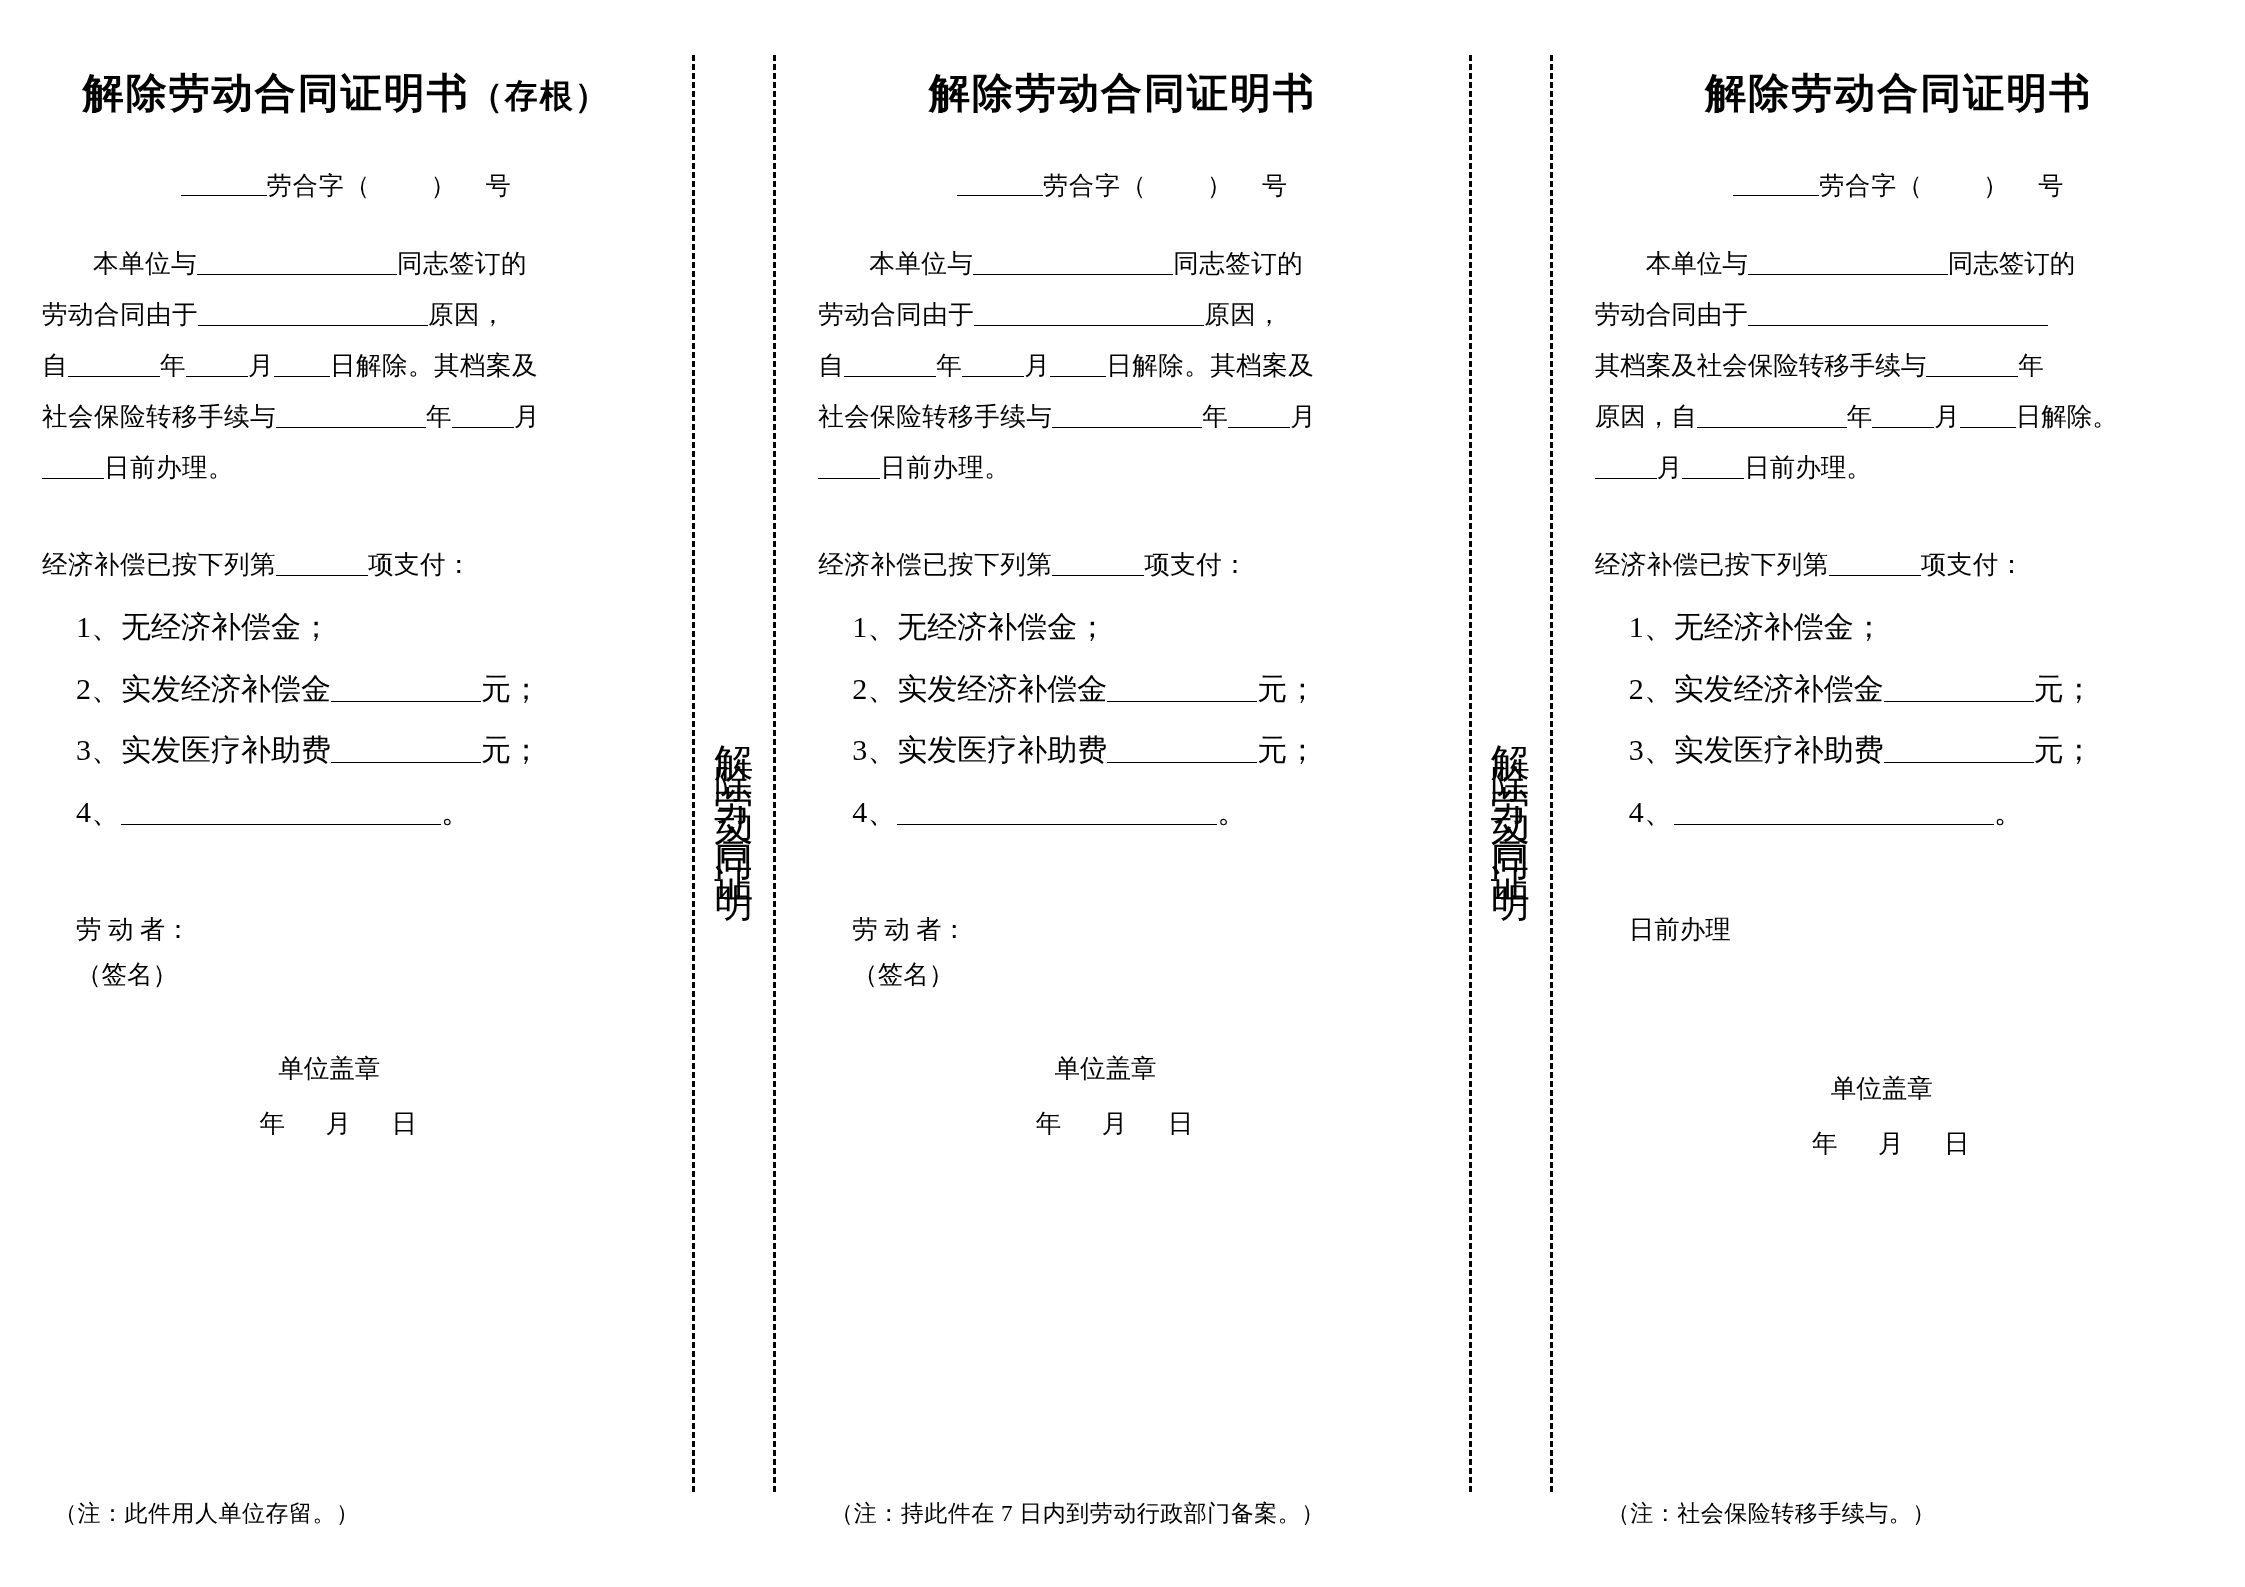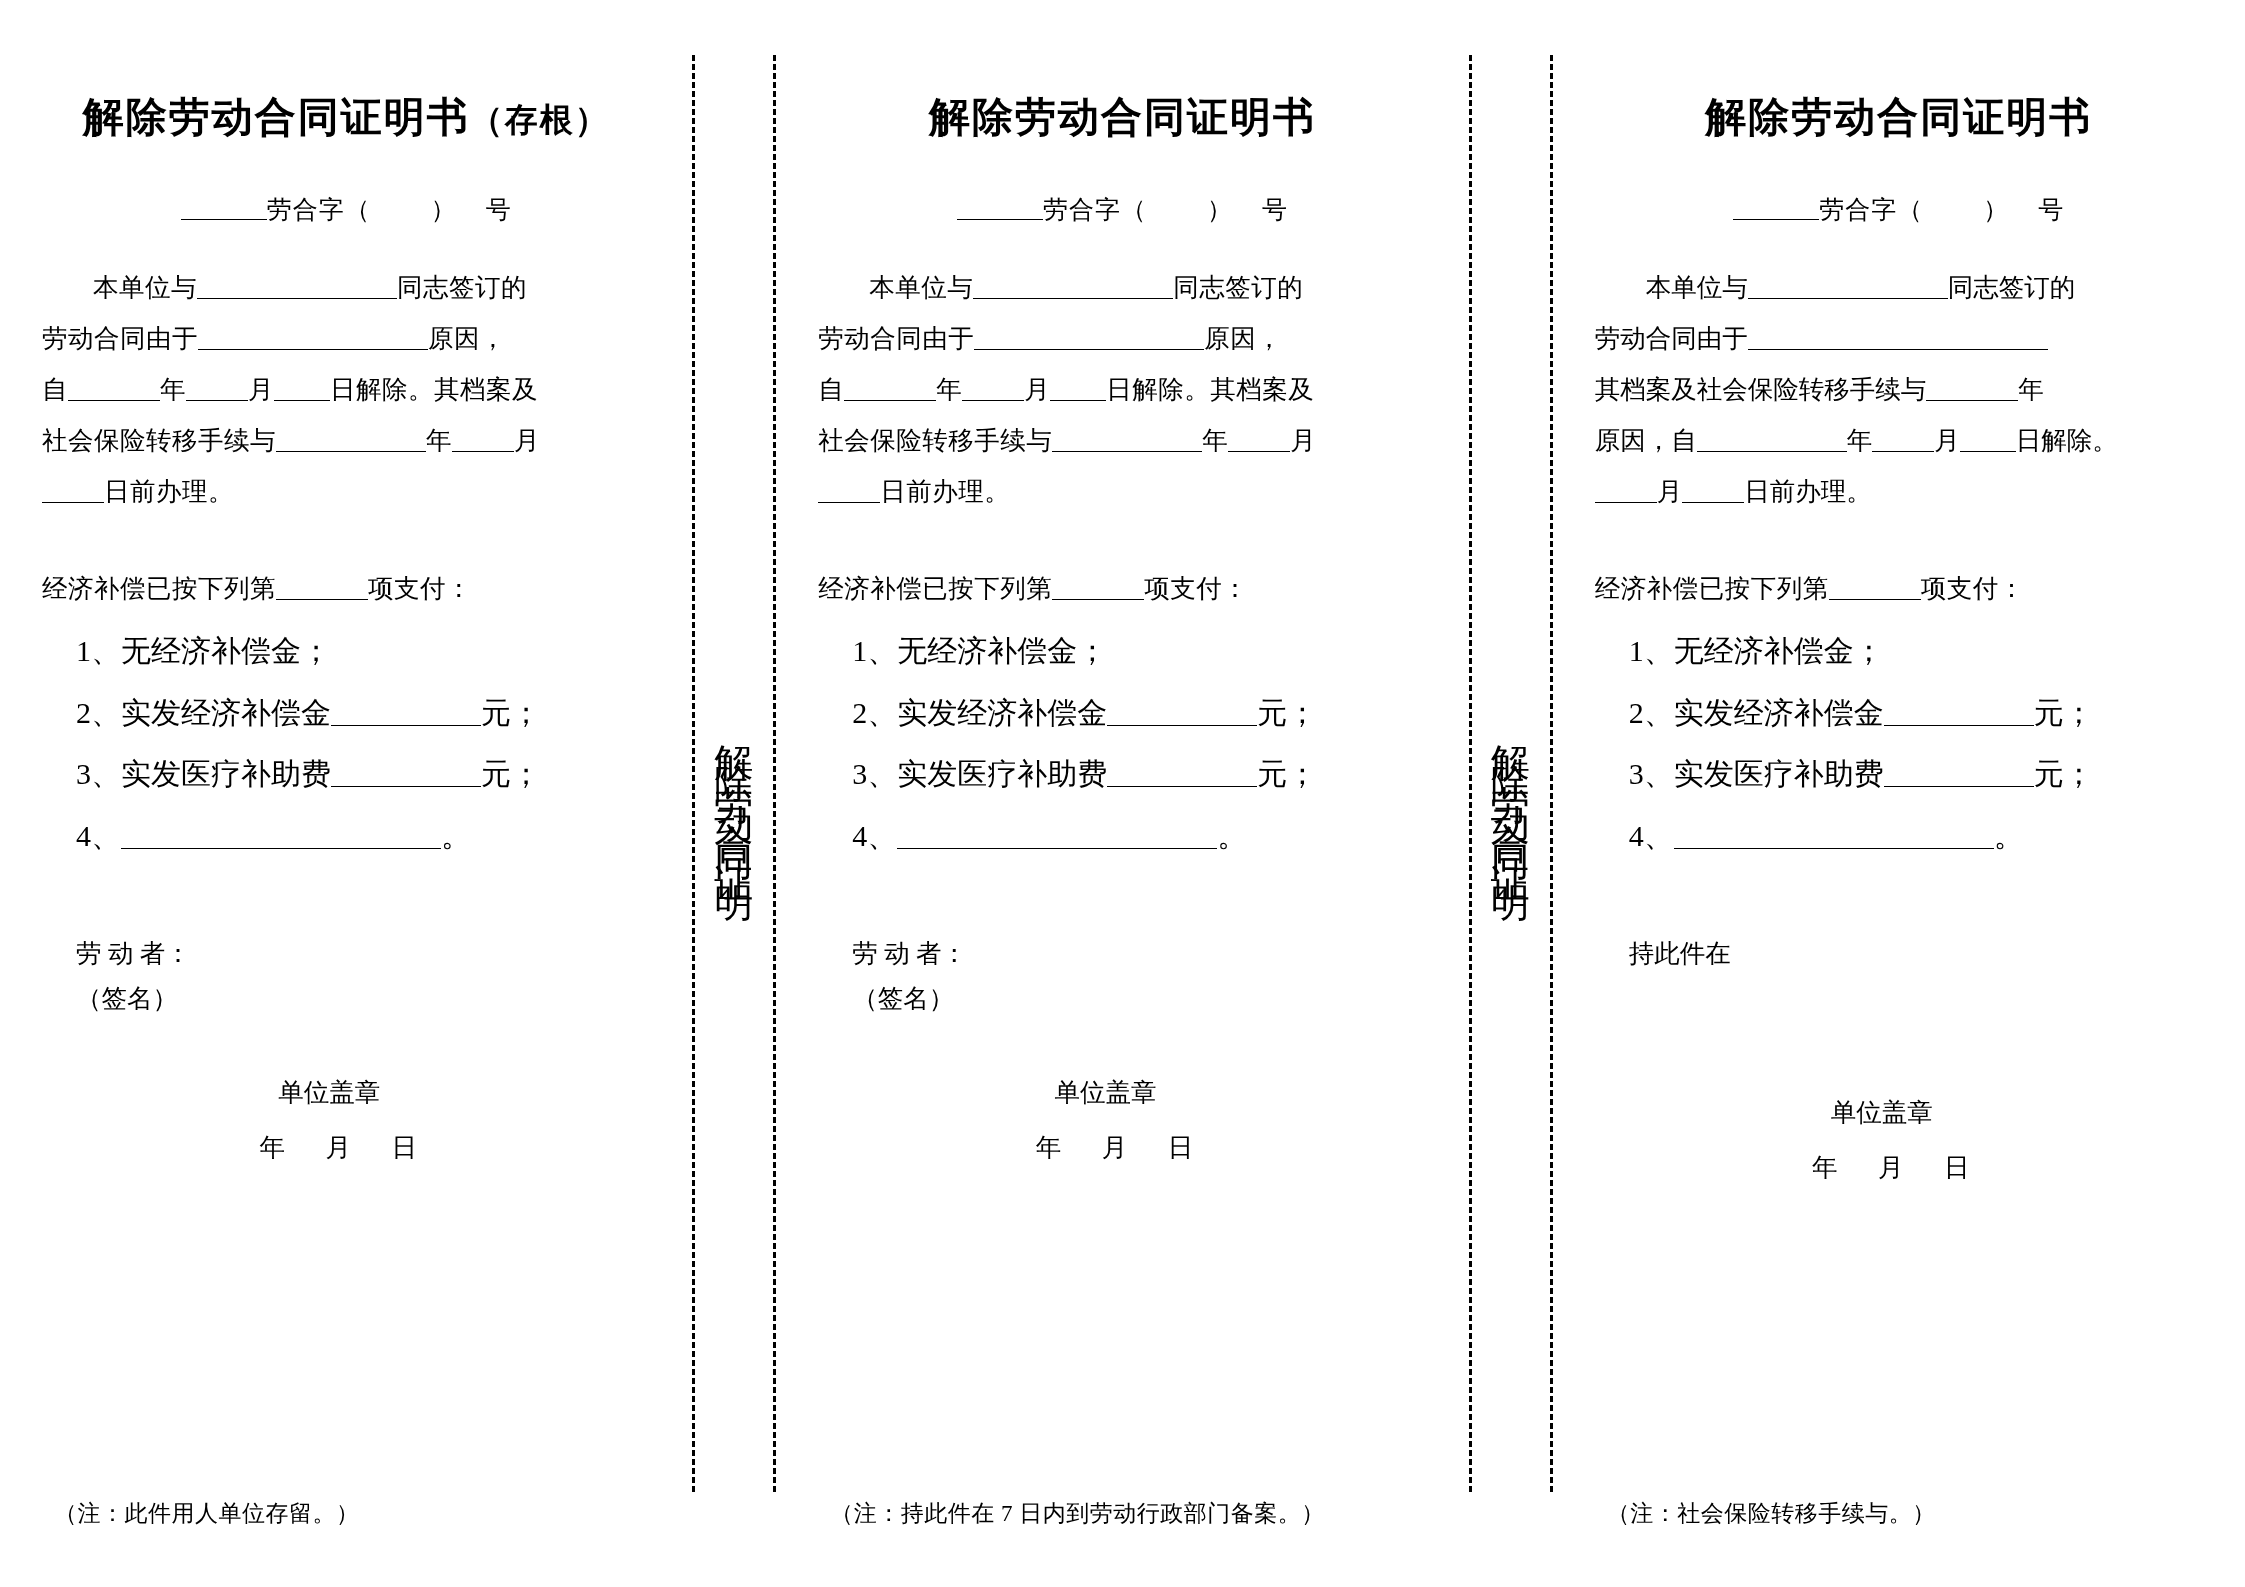--- a/index.html
+++ b/index.html
@@ -44,21 +44,21 @@
     writing-mode: vertical-rl;
     text-orientation: upright;
     font-size: 39px;
     letter-spacing: 20px;
     line-height: 1;
     font-family: "Liberation Serif", "DejaVu Serif", serif;
   }
 
   .copy {
     flex: 1 1 0;
-    padding: 72px 42px 0 42px;
+    padding: 48px 42px 0 42px;
     box-sizing: border-box;
     position: relative;
   }
 
   .title {
     text-align: center;
     font-size: 41px;
     font-weight: bold;
     letter-spacing: 2px;
     margin: 18px 0 0 0;
@@ -250,21 +250,21 @@
     <div class="comp-lead"><span>经济补偿已按下列第</span><span class="ln ln-sm"></span><span>项支付：</span></div>
 
     <ol class="items">
       <li><span>1、无经济补偿金；</span></li>
       <li><span>2、实发经济补偿金</span><span class="ln ln-md"></span><span>元；</span></li>
       <li><span>3、实发医疗补助费</span><span class="ln ln-md"></span><span>元；</span></li>
       <li><span>4、</span><span class="ln ln-full"></span><span>。</span></li>
     </ol>
 
     <div class="signer">
-      <div>持此件在</div>
+      <div>日前办理</div>
     </div>
 
     <div class="seal" style="margin-top:118px">单位盖章</div>
     <div class="ymd"><span>年</span><span>月</span><span>日</span></div>
 
     <div class="note">（注：社会保险转移手续与。）</div>
   </section>
 
 </div>
 

